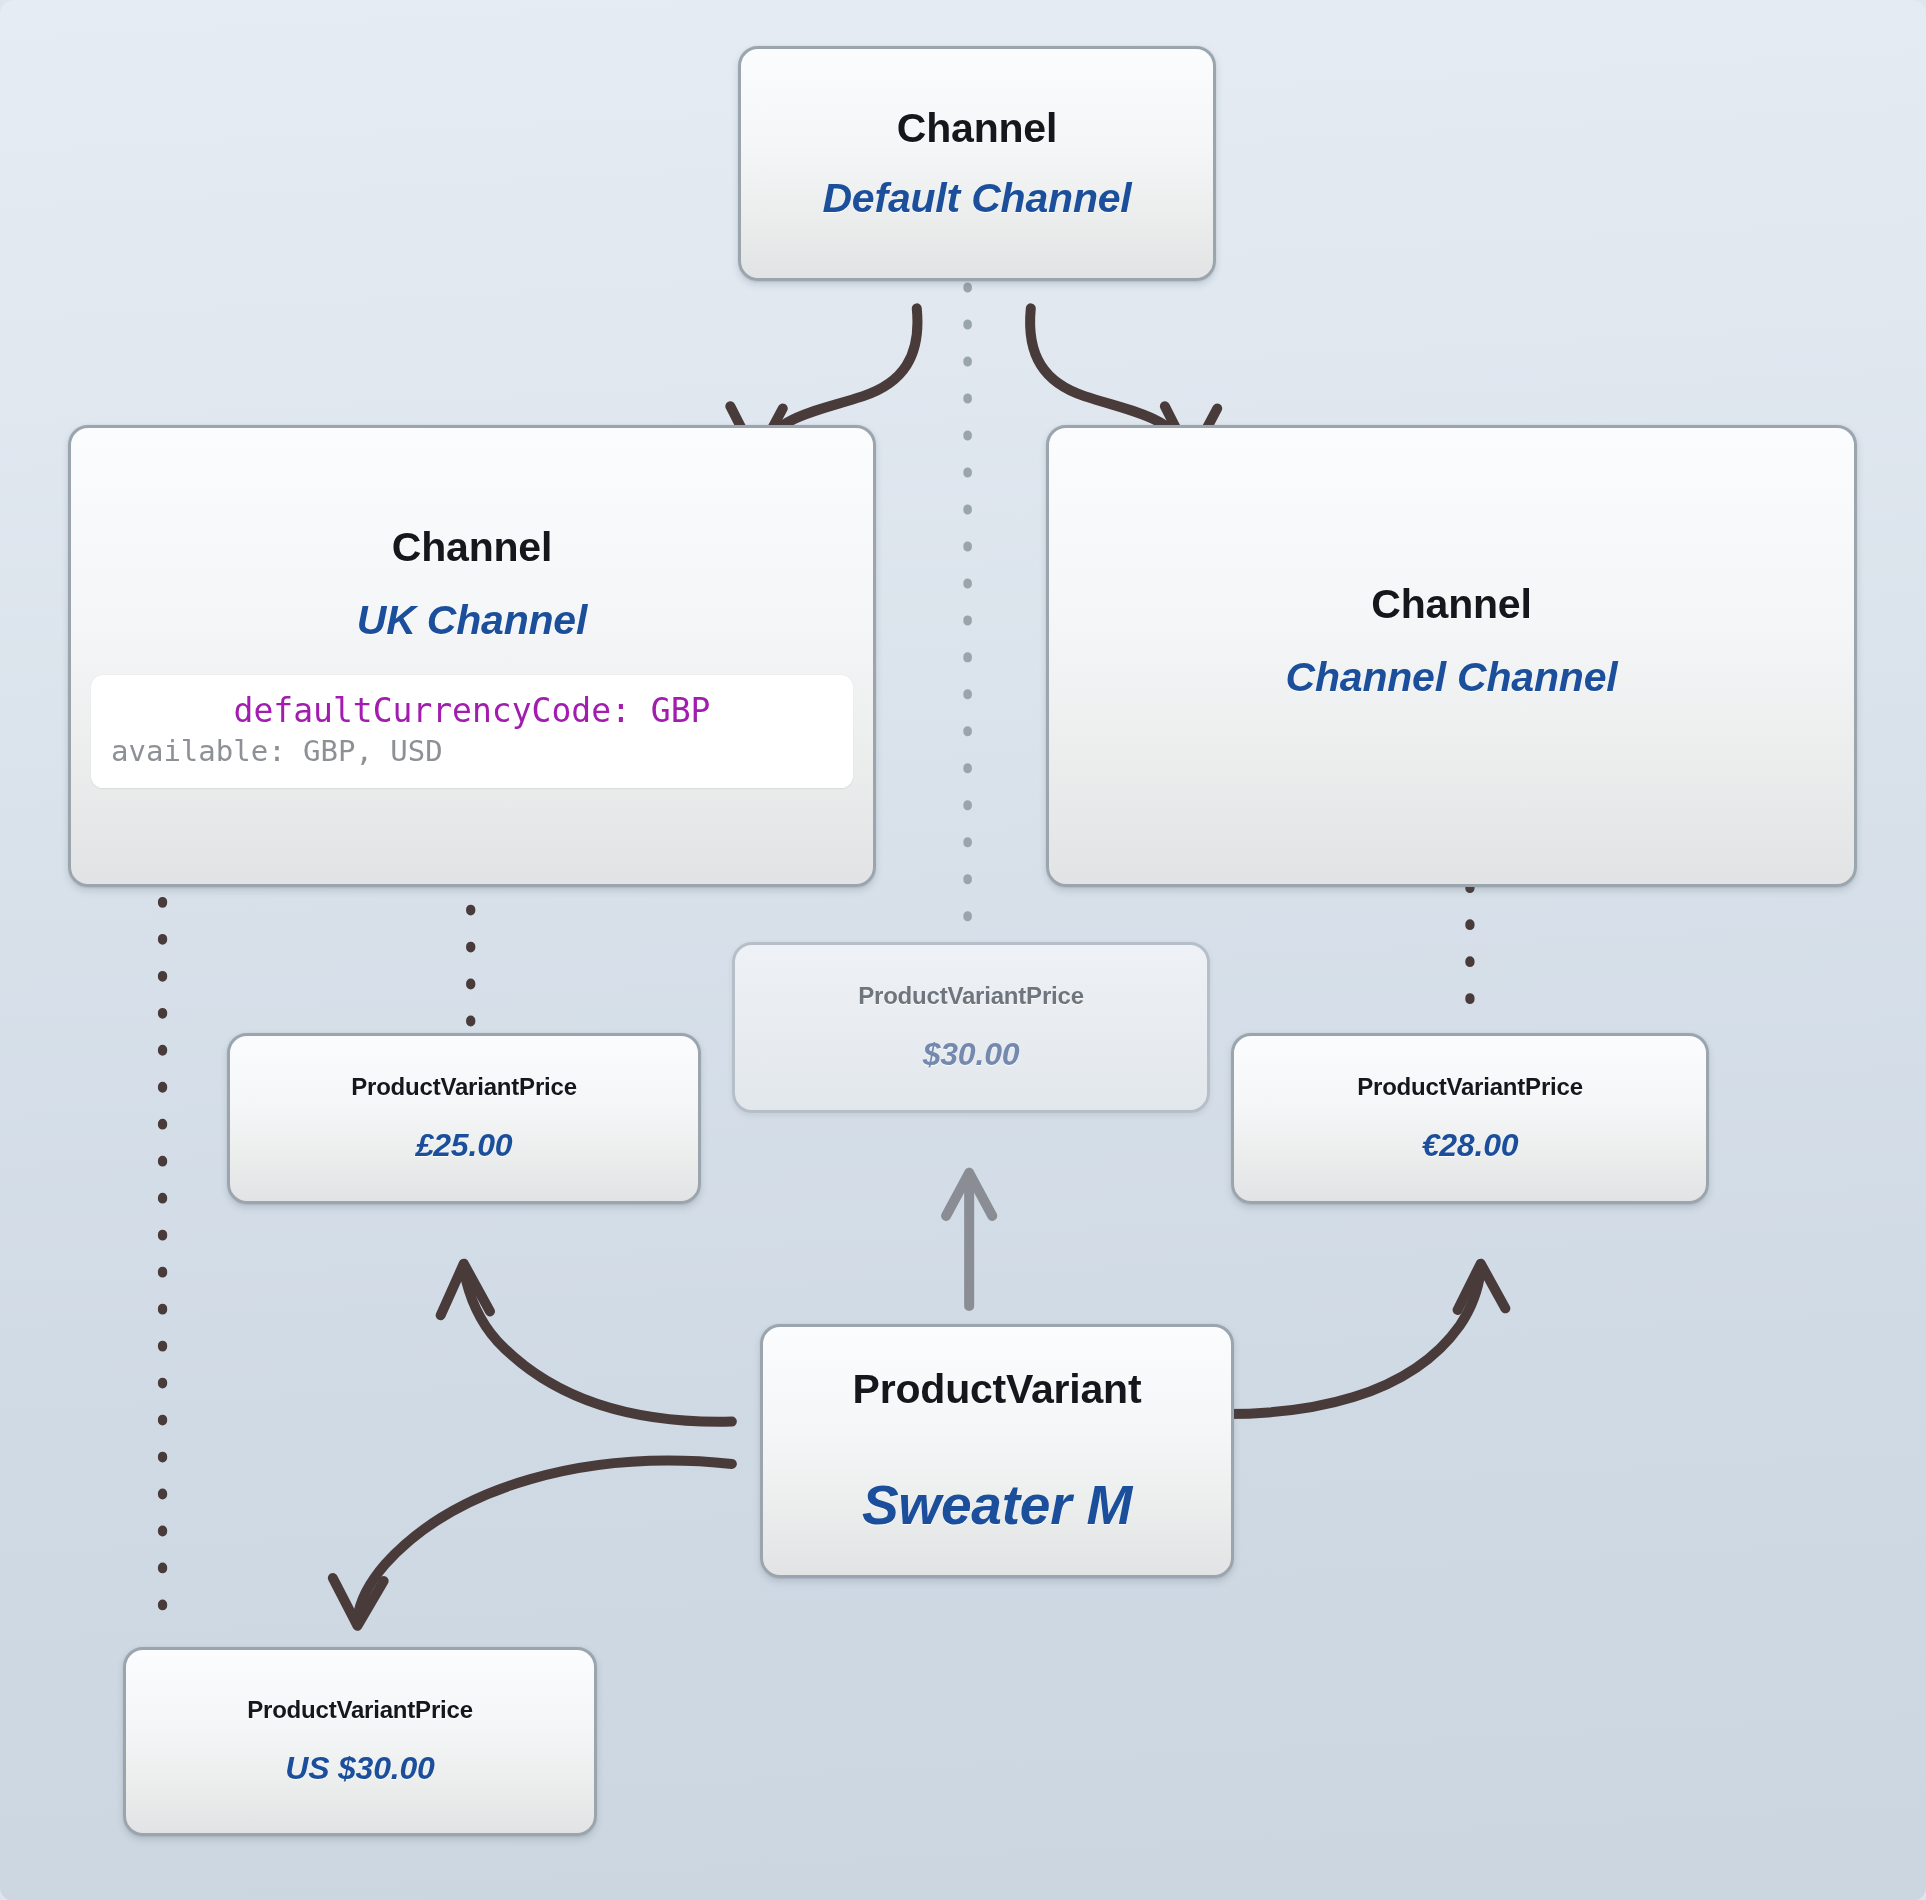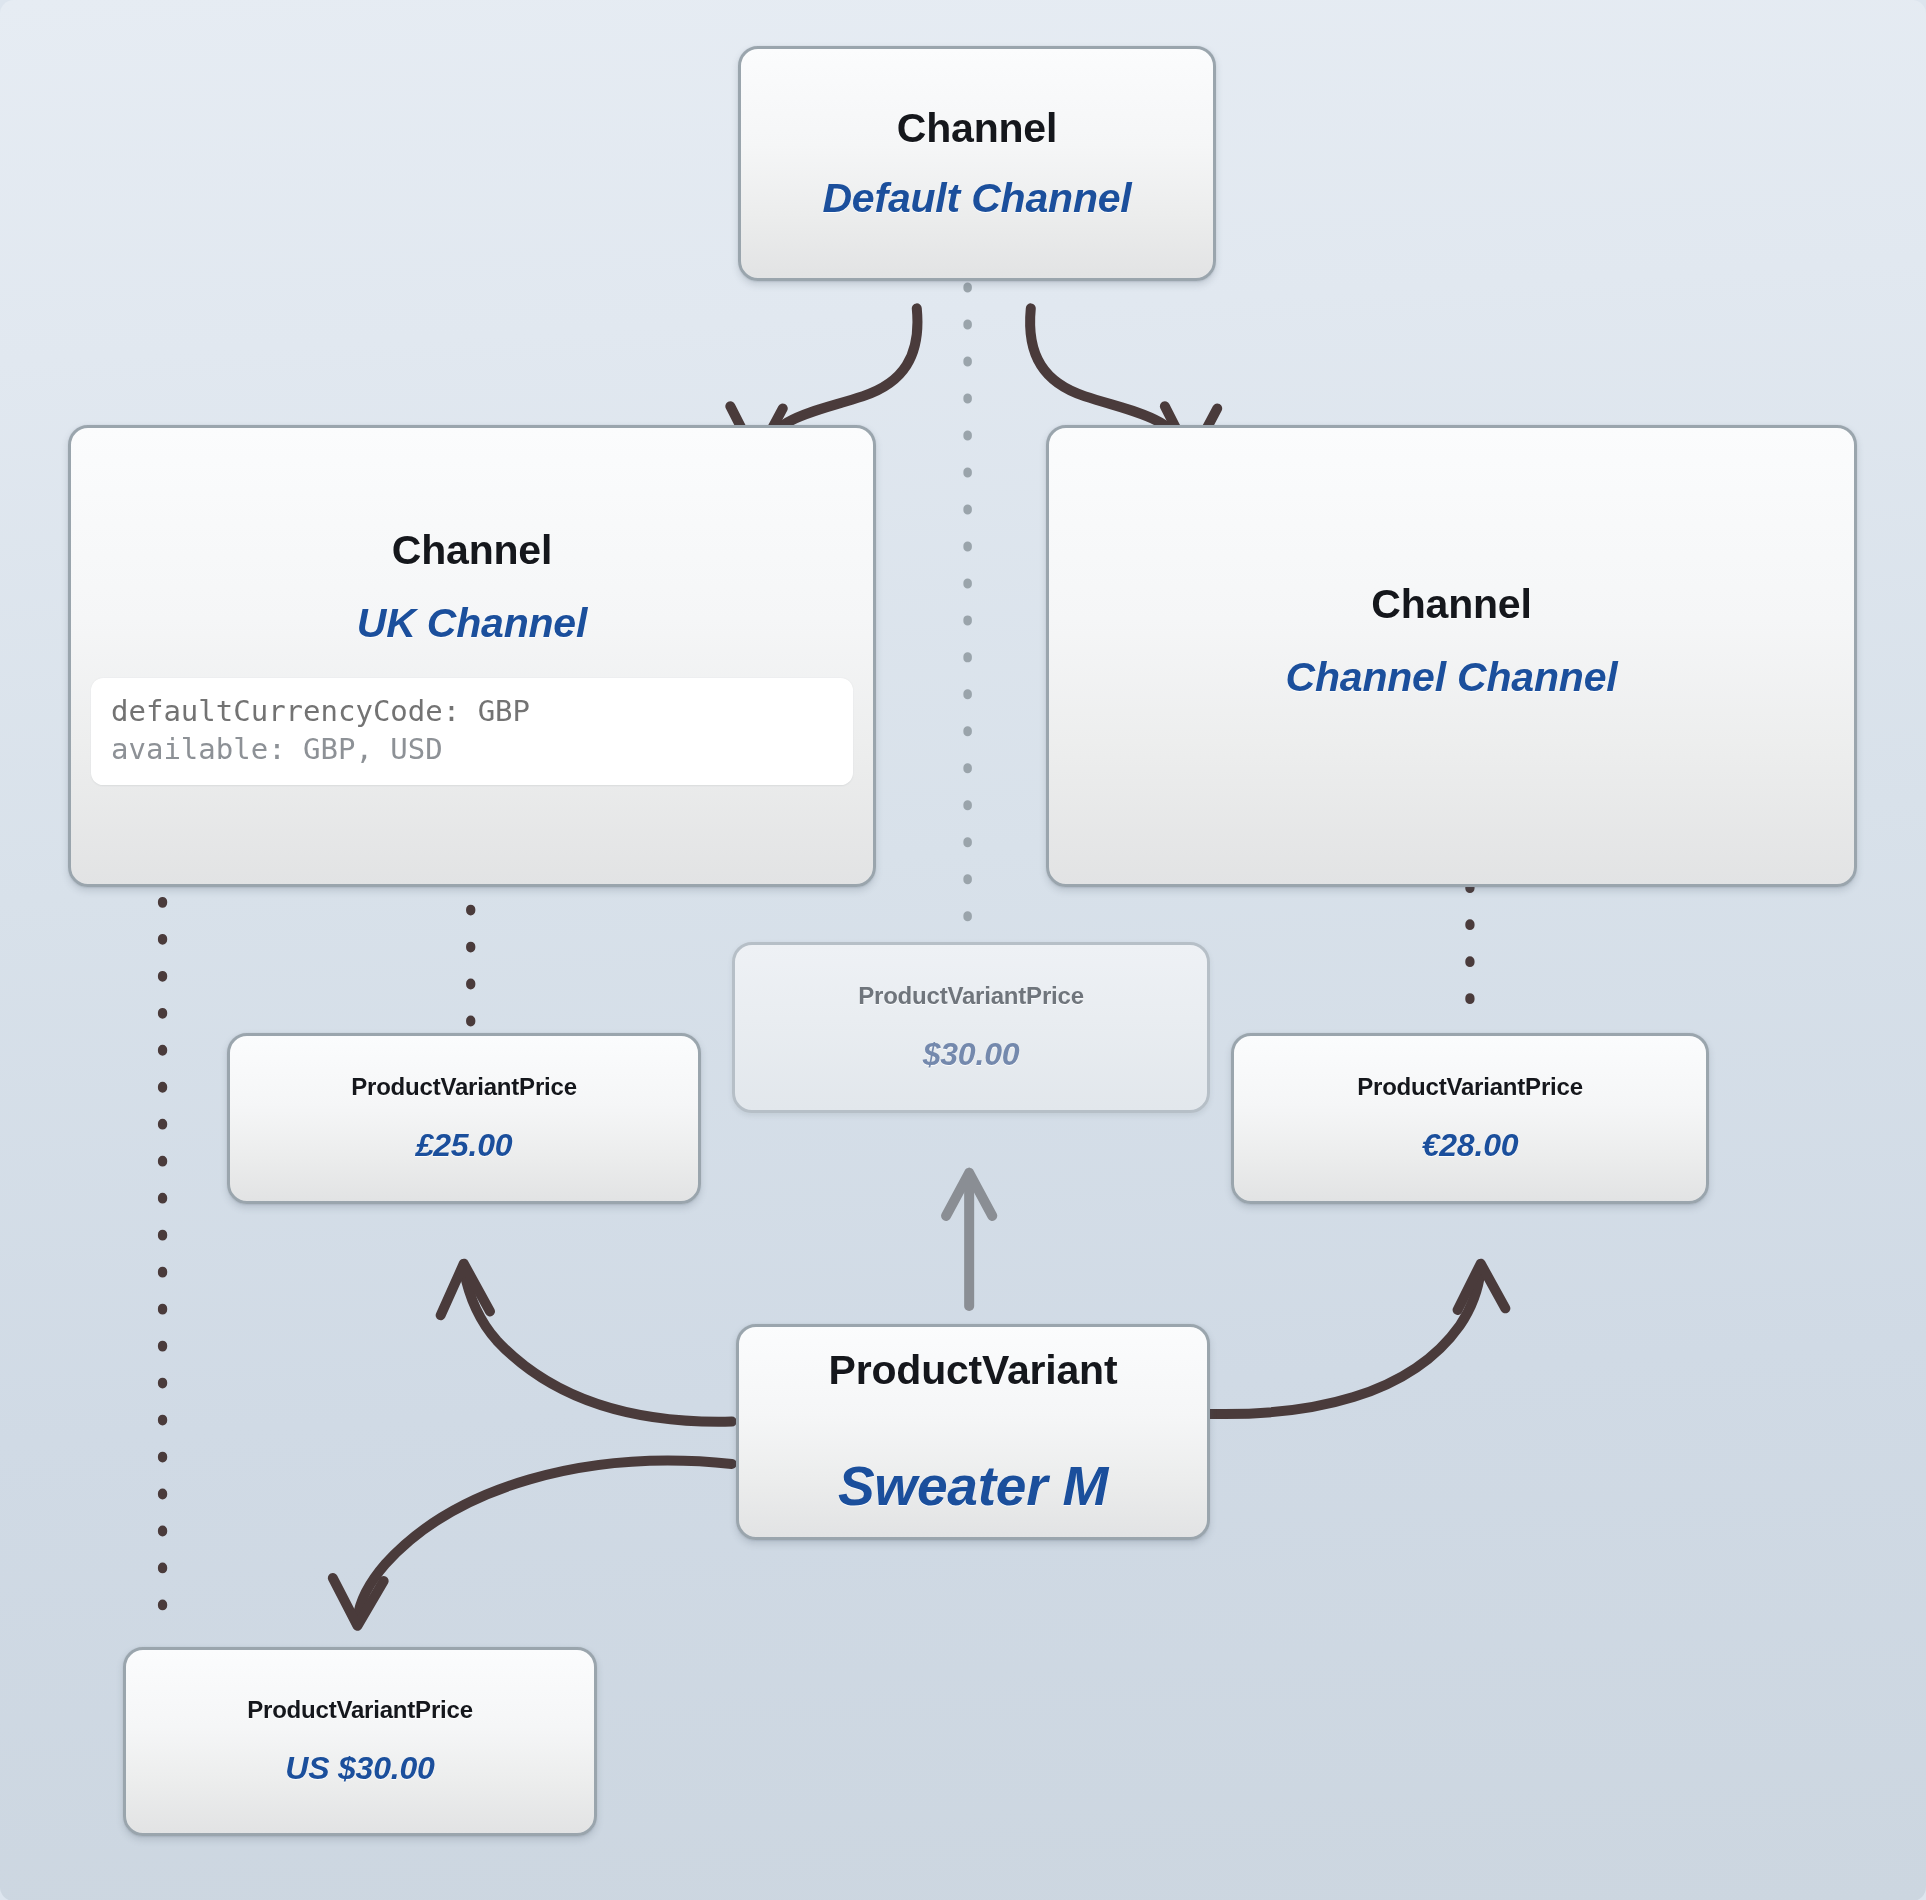--- a/index.html
+++ b/index.html
@@ -74,24 +74,25 @@
     background: #ffffff;
     border-radius: 12.3px;
     padding: 15.4px 20px 17px 20px;
     box-sizing: border-box;
     width: 100%;
     text-align: left;
     font-family: "DejaVu Sans Mono", monospace;
     box-shadow: 0 0.8px 1.5px rgba(90,100,110,0.10);
   }
   .attrs .a-main {
-    font-size: 29px;
-    color: #737373;
+    font-size: 33px;
+    color: #a21caf;
     white-space: pre;
     line-height: 1.30;
+    text-align: center;
   }
   .attrs .a-sub {
     font-size: 29px;
     color: #8d9196;
     white-space: pre;
     line-height: 1.30;
     margin-top: 0;
   }
 
   
@@ -105,21 +106,21 @@
 
   
   #node-default  { left: 738px;  top: 46px;   width: 478px;  height: 235px; }
   #node-uk       { left: 68px;   top: 425px;  width: 808px; height: 462px; }
   #node-de       { left: 1046px; top: 425px;  width: 811px; height: 462px; }
 
   #node-price-gbp { left: 227px;  top: 1033px; width: 474px;  height: 171px; }
   #node-price-usd-ghost { left: 732px; top: 942px; width: 478px; height: 171px; }
   #node-price-eur { left: 1231px; top: 1033px; width: 478px;  height: 171px; }
 
-  #node-variant  { left: 736px;  top: 1324px; width: 474px;  height: 216px; gap: 31px; }
+  #node-variant  { left: 760px;  top: 1324px; width: 474px;  height: 254px; gap: 31px; }
   #node-price-us { left: 123px;  top: 1647px; width: 474px;  height: 189px; }
 </style>
 </head>
 <body>
 
 <div id="stage">
 
   <svg id="edges" viewBox="0 0 2500 2467" width="1926" height="1901" xmlns="http://www.w3.org/2000/svg">
 
     <path d="M 1256 372 L 1256 1218" stroke="#9aa4ab" stroke-width="11" fill="none" stroke-linecap="round" stroke-dasharray="2 46"></path>

